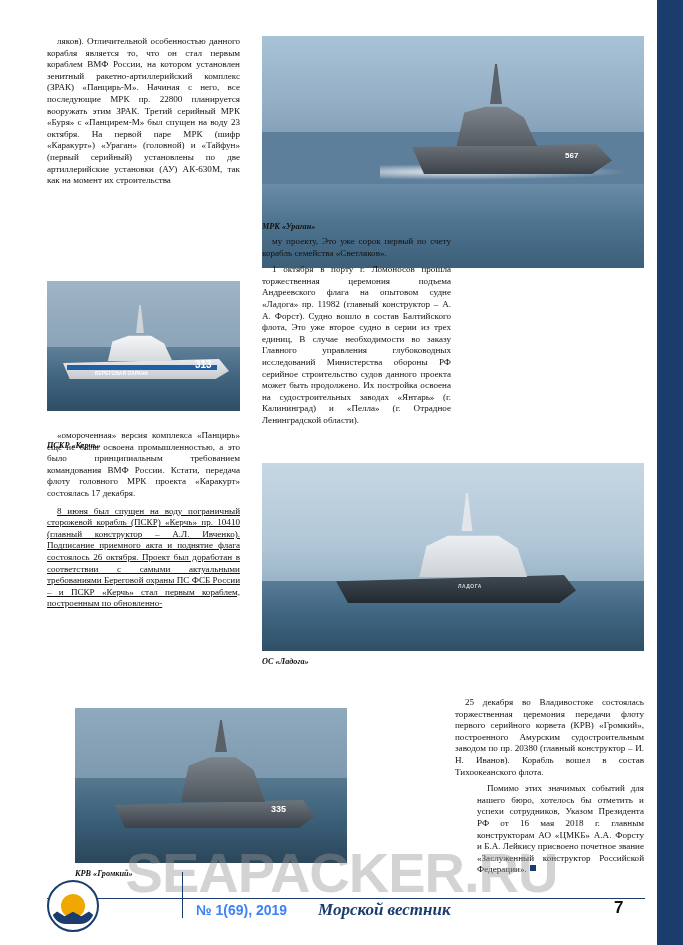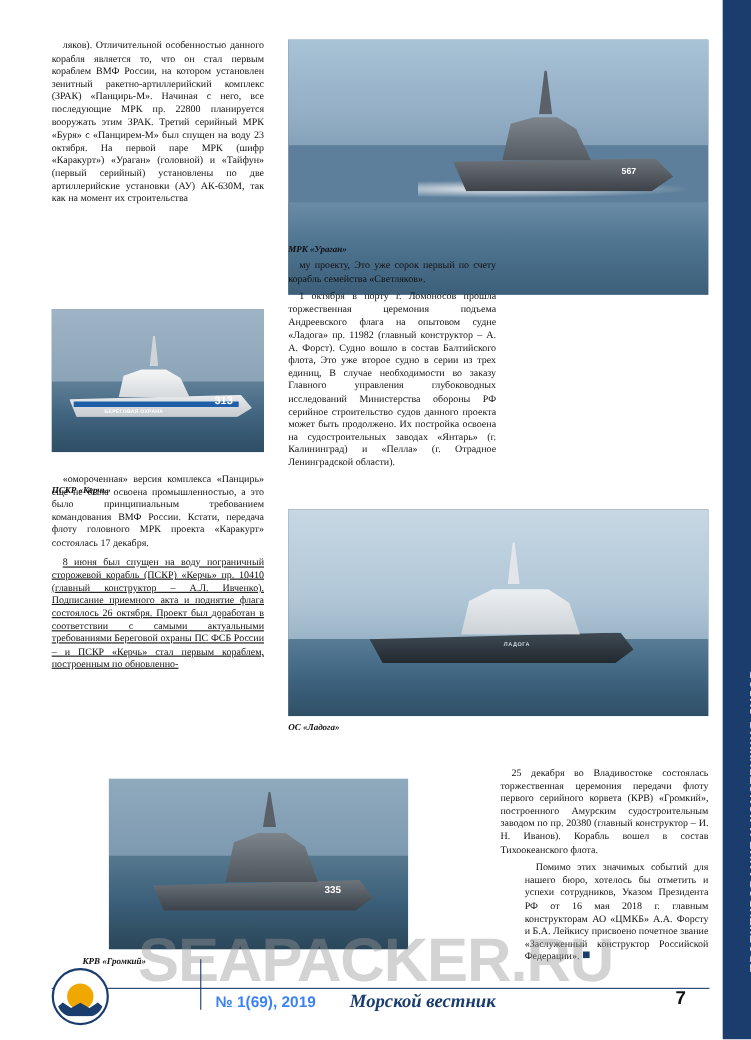--- a/index.html
+++ b/index.html
@@ -163,21 +163,21 @@
     position: absolute; left: 196px; top: 30px; width: 18px; height: 38px;
     background: #e2e6ea; clip-path: polygon(45% 0%, 55% 0%, 80% 100%, 20% 100%);
   }
   #photo3 .board-text {
     position: absolute; left: 196px; top: 120px;
     color: #cfd6dc; font-size: 5px; letter-spacing: .5px;
     font-family: "Liberation Sans", sans-serif; font-weight: bold;
   }
 
   
-  #photo4 { position: absolute; left: 75px; top: 708px; width: 272px; height: 155px; margin-left: 24px; }
+  #photo4 { position: absolute; left: 75px; top: 708px; width: 272px; height: 155px; }
   #photo4 .sky { height: 70px; background: linear-gradient(#8fa9bd 0%, #7e9ab0 100%); }
   #photo4 .sea { height: 85px; background: linear-gradient(#56788f 0%, #3b5f79 50%, #2b4659 100%); }
   #photo4 .hull {
     position: absolute; left: 40px; top: 92px; width: 200px; height: 28px;
     background: linear-gradient(#6c747c, #3b4249);
     clip-path: polygon(0% 18%, 94% 0%, 100% 58%, 92% 100%, 5% 100%);
   }
   #photo4 .super {
     position: absolute; left: 98px; top: 42px; width: 98px; height: 52px;
     background: linear-gradient(#838b93, #4e555c);

